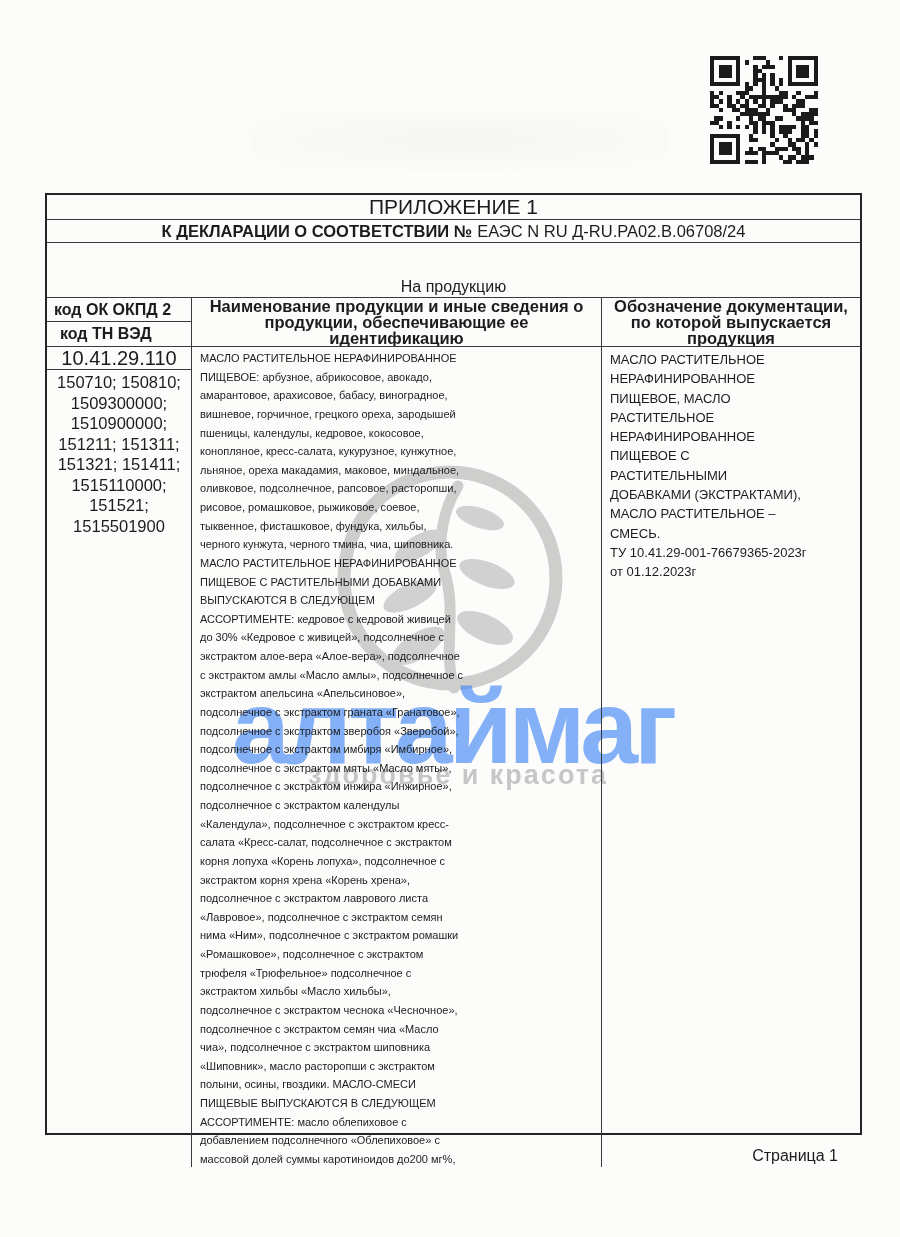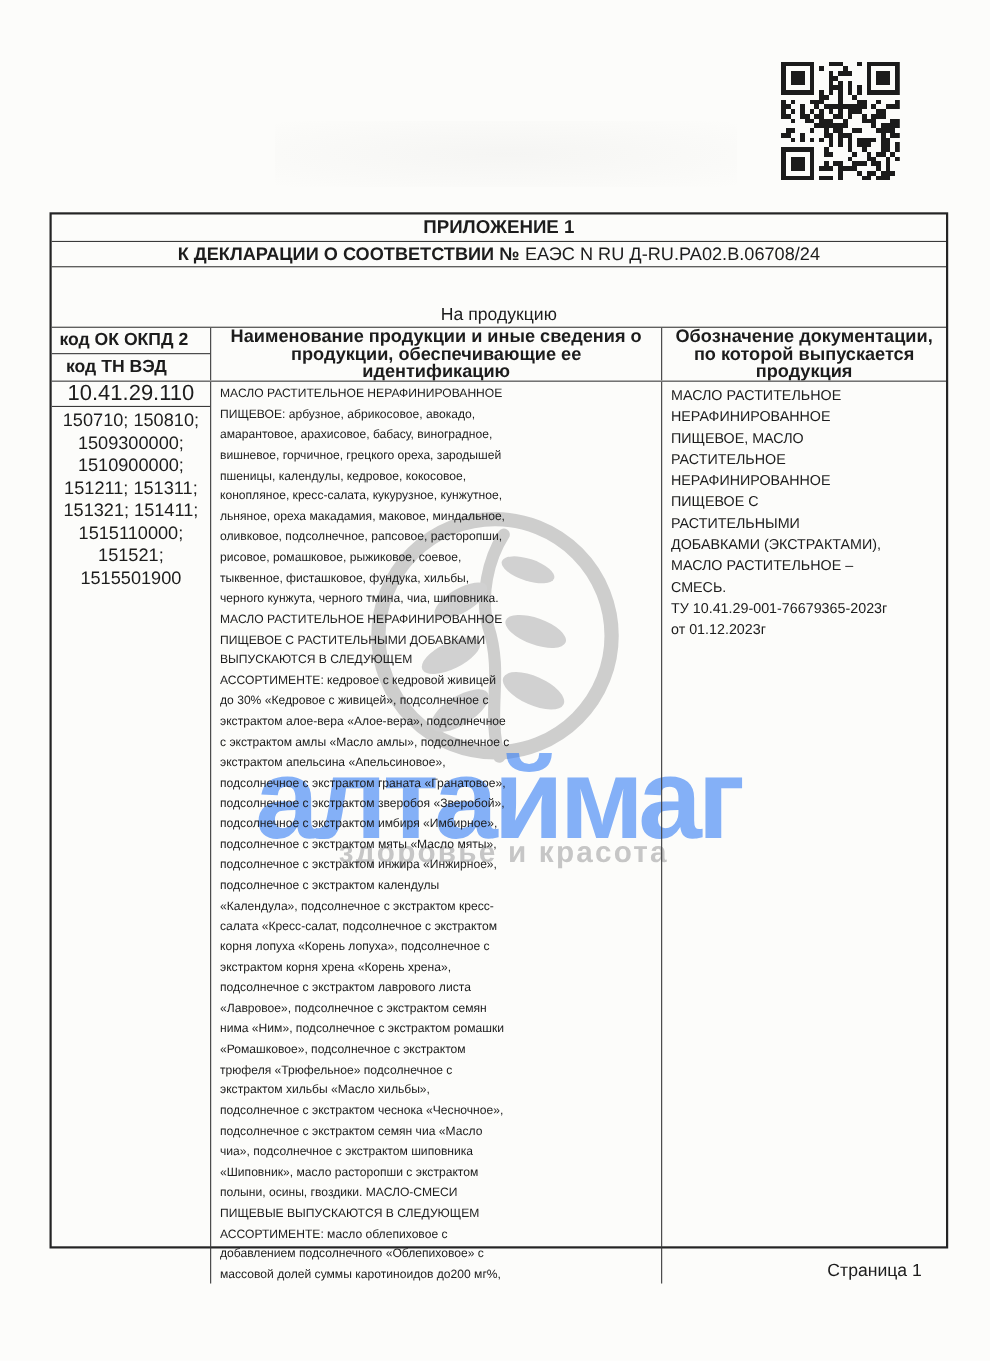--- a/index.html
+++ b/index.html
@@ -27,21 +27,21 @@
   
   .qr{position:absolute;left:710px;top:56px;width:108px;height:108px;z-index:2;}
   
   .doc-table{
     position:absolute;left:45px;top:193px;width:817px;height:942px;
     border:2px solid #242424;z-index:2;box-sizing:border-box;
     background:transparent;
   }
   .t-row{box-sizing:border-box;border-bottom:1px solid #3a3a3a;overflow:hidden;}
   .title1{height:25px;display:flex;align-items:center;justify-content:center;
-          font-size:17px;font-weight:bold;}
+          font-size:21px;font-weight:normal;}
   .title2{height:23px;display:flex;align-items:center;justify-content:center;
           font-size:16.5px;column-gap:5px;}
   .title2 .lbl{font-weight:bold;}
   .title3{height:21px;display:flex;align-items:center;justify-content:center;font-size:16px;margin-top:34px;}
   .hdr{height:49px;display:flex;}
   .body{height:820px;display:flex;border-bottom:none;}
   .c1{width:145px;box-sizing:border-box;border-right:1px solid #3a3a3a;}
   .c2{width:410px;box-sizing:border-box;border-right:1px solid #3a3a3a;}
   .c3{flex:1;box-sizing:border-box;}
   .hdr .c1{display:flex;flex-direction:column;font-weight:bold;font-size:16px;}

